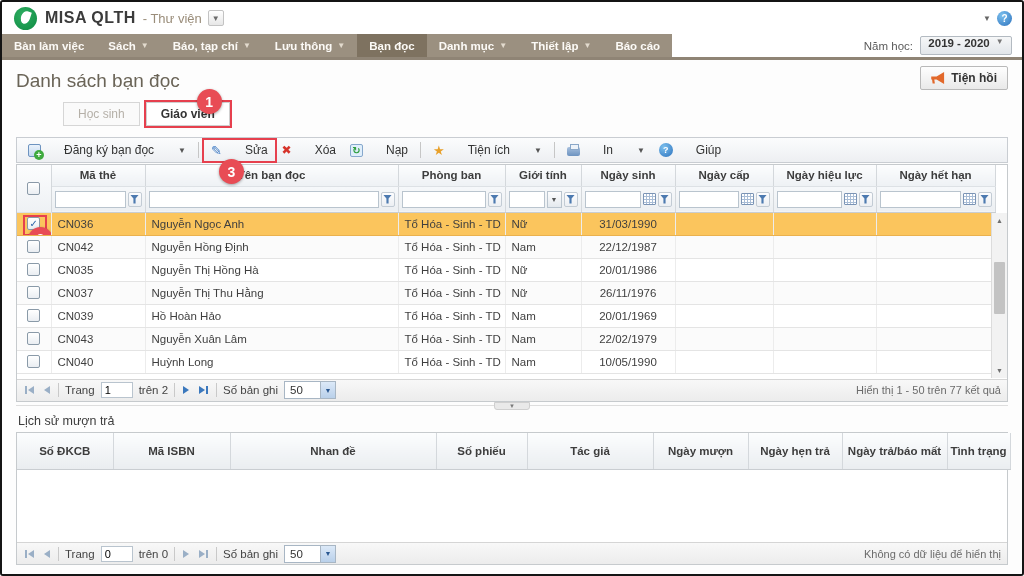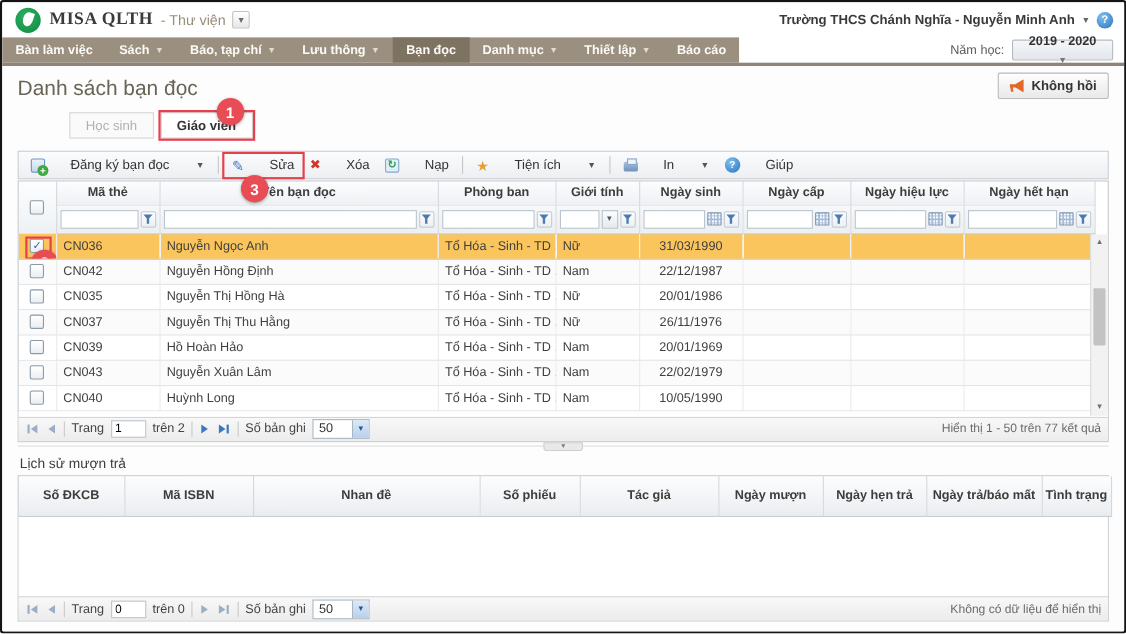--- a/index.html
+++ b/index.html
@@ -4,37 +4,37 @@
 <style>
   * { margin:0; padding:0; box-sizing:border-box; }
   html,body { width:1024px; height:576px; overflow:hidden; }
   body { font-family:"Liberation Sans","DejaVu Sans",sans-serif; background:#fff; }
   .window { width:1024px; height:576px; border:2px solid #141414; border-radius:3px; background:#fdfdfd; display:flex; flex-direction:column; position:relative; overflow:hidden; }
 
   
   .topbar { height:32px; background:#fff; display:flex; align-items:center; padding:0 10px 0 12px; flex:none; }
   .logo-mark { width:23px; height:23px; border-radius:50%; background:radial-gradient(circle at 40% 35%, #2fae62, #0d8a42); position:relative; flex:none; }
   .logo-mark::after { content:""; position:absolute; left:7px; top:4px; width:9px; height:13px; background:#fff; border-radius:60% 0 60% 60%; transform:rotate(18deg); }
-  .brand { font-size:16px; font-weight:bold; color:#3b3b3b; margin-left:8px; letter-spacing:.5px;font-family:Liberation Serif, serif; }
+  .brand { font-size:16px; font-weight:bold; color:#3b3b3b; margin-left:8px; letter-spacing:.5px; }
   .module { font-size:13px; color:#9a8d7a; margin-left:7px; }
   .mini-drop { width:16px; height:16px; margin-left:6px; border:1px solid #c3c3c3; background:linear-gradient(#fff,#e7e7e7); border-radius:2px; font-size:8px; color:#6c6c6c; display:flex; align-items:center; justify-content:center; }
   .top-right { margin-left:auto; display:flex; align-items:center; gap:6px; }
   .user-name { font-size:12px; font-weight:bold; color:#3a3a3a; }
   .user-caret { font-size:8px; color:#666; }
   .help-circle { width:15px; height:15px; border-radius:50%; background:radial-gradient(circle at 35% 30%, #7cc0ee, #2d72bd); color:#fff; font-size:10px; font-weight:bold; display:flex; align-items:center; justify-content:center; }
 
   
   .menurow { height:23px; display:flex; flex:none; }
   .menubar { background:#9b9080; display:flex; align-items:stretch; flex:none; }
   .menu-item { display:flex; align-items:center; gap:5px; padding:0 12px; font-size:11.5px; font-weight:bold; color:#fcfaf6; cursor:default; white-space:nowrap; }
   .menu-item .caret { font-size:8px; color:#e3dbce; }
   .menu-item.active { background:#7e7260; }
   .menurow-right { flex:1; background:#fff; display:flex; align-items:center; justify-content:flex-end; padding-right:10px; gap:7px; }
   .year-label { font-size:11.5px; color:#5b5b5b; }
-  .year-select { height:19px; min-width:92px; border:1px solid #b3bac1; background:linear-gradient(#f6f7f8,#e2e6ea); border-radius:2px; display:flex; align-items:center; justify-content:center; gap:6px; font-size:11.5px; font-weight:bold; color:#333; padding:0 7px;flex-direction:column; }
+  .year-select { height:19px; min-width:92px; border:1px solid #b3bac1; background:linear-gradient(#f6f7f8,#e2e6ea); border-radius:2px; display:flex; justify-content:center; gap:6px; font-size:11.5px; font-weight:bold; color:#333; padding:0 7px; }
   .year-select .caret { font-size:8px; color:#777; font-weight:normal; }
   .menu-underline { height:3px; background:#8f8475; flex:none; }
 
   
   .content { flex:1; padding:6px 14px 0 14px; display:flex; flex-direction:column; background:#fdfdfd; position:relative; }
   .title-row { display:flex; align-items:flex-start; height:34px; flex:none;text-align:center; }
   .page-title { font-size:19px; font-weight:normal; color:#6a6457; margin-top:4px; }
   .feedback-btn { margin-left:auto; height:24px; border:1px solid #b9b9b9; border-radius:2px; background:linear-gradient(#fefefe,#e9e9e9); display:flex; align-items:center; gap:6px; padding:0 10px; font-size:12px; font-weight:bold; color:#333; }
   .megaphone { width:14px; height:12px; background:#e2682a; clip-path:polygon(0 38%, 38% 38%, 92% 0, 92% 100%, 38% 62%, 22% 62%, 26% 95%, 10% 95%, 6% 62%, 0 62%); }
 
@@ -129,21 +129,20 @@
 <div class="window">
 
   <div class="topbar">
     <div class="logo-mark"></div>
     <div class="brand">MISA QLTH</div>
     <div class="module">- Thư viện</div>
     <div class="mini-drop">
         <span>▼</span>
       </div>
     <div class="top-right">
-      <span class="user-name">Trường THCS Chánh Nghĩa - Nguyễn Minh Anh</span>
       <span class="user-caret">▼</span>
       <span class="help-circle">?</span>
     </div>
   </div>
 
   <div class="menurow">
     <div class="menubar">
       <div class="menu-item">
           <span>Bàn làm việc</span>
         </div>
@@ -183,21 +182,21 @@
     </div>
   </div>
   <div class="menu-underline"></div>
 
   <div class="content">
 
     <div class="title-row">
       <div class="page-title">Danh sách bạn đọc</div>
       <div class="feedback-btn">
         <span class="megaphone"></span>
-        <span>Không hồi</span>
+        <span>Tiện hồi</span>
       </div>
     </div>
 
     <div class="tabs-row">
       <div class="tab">
           <span>Học sinh</span>
         </div>
       <div class="tab active">
         <span>Giáo viên</span>
         <div class="anno-rect tab-rect"></div>

